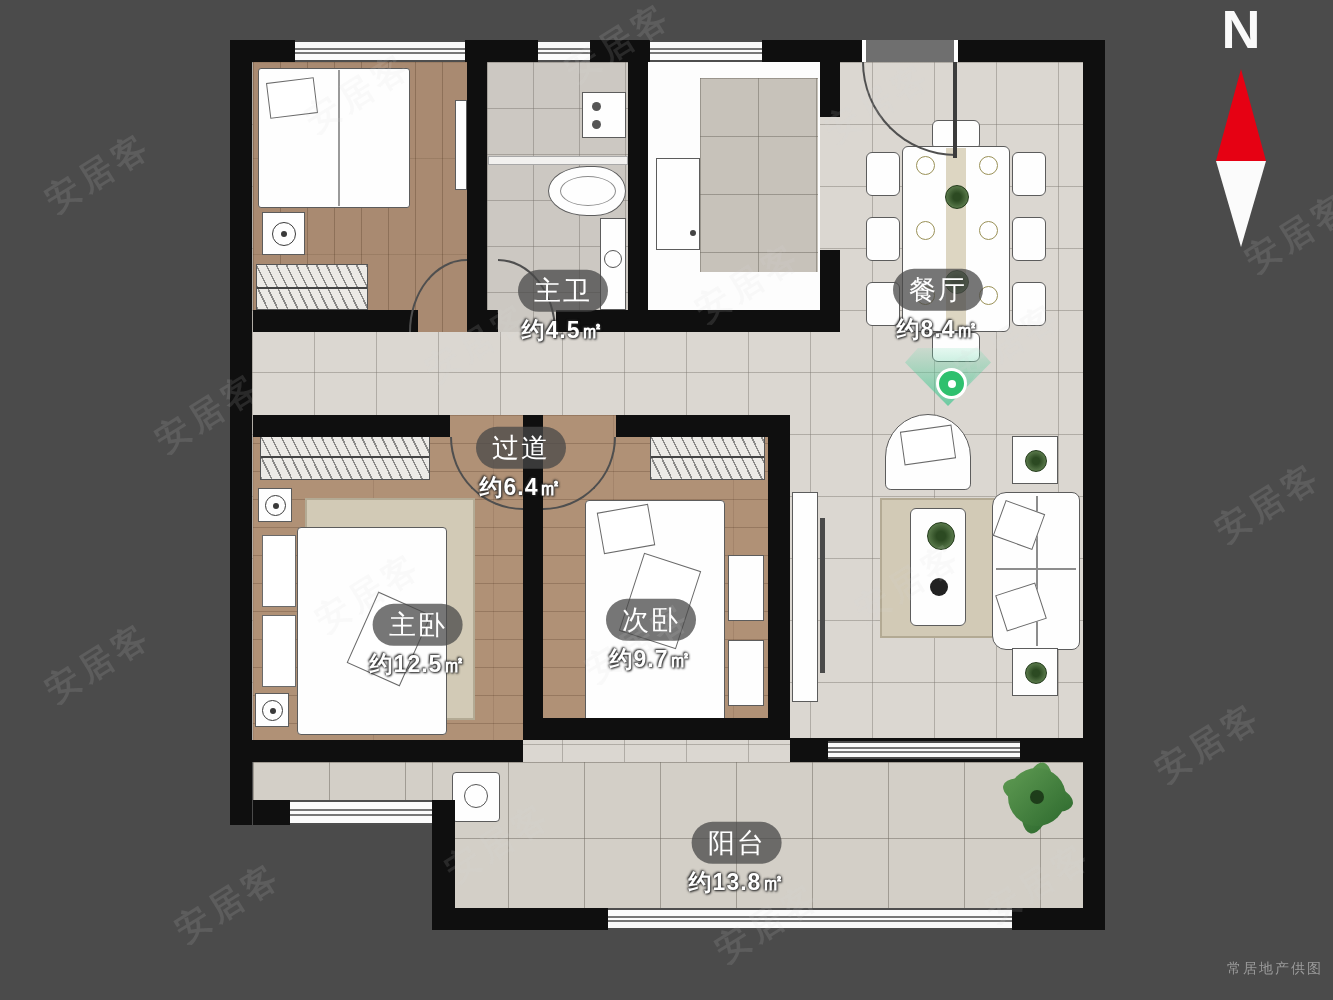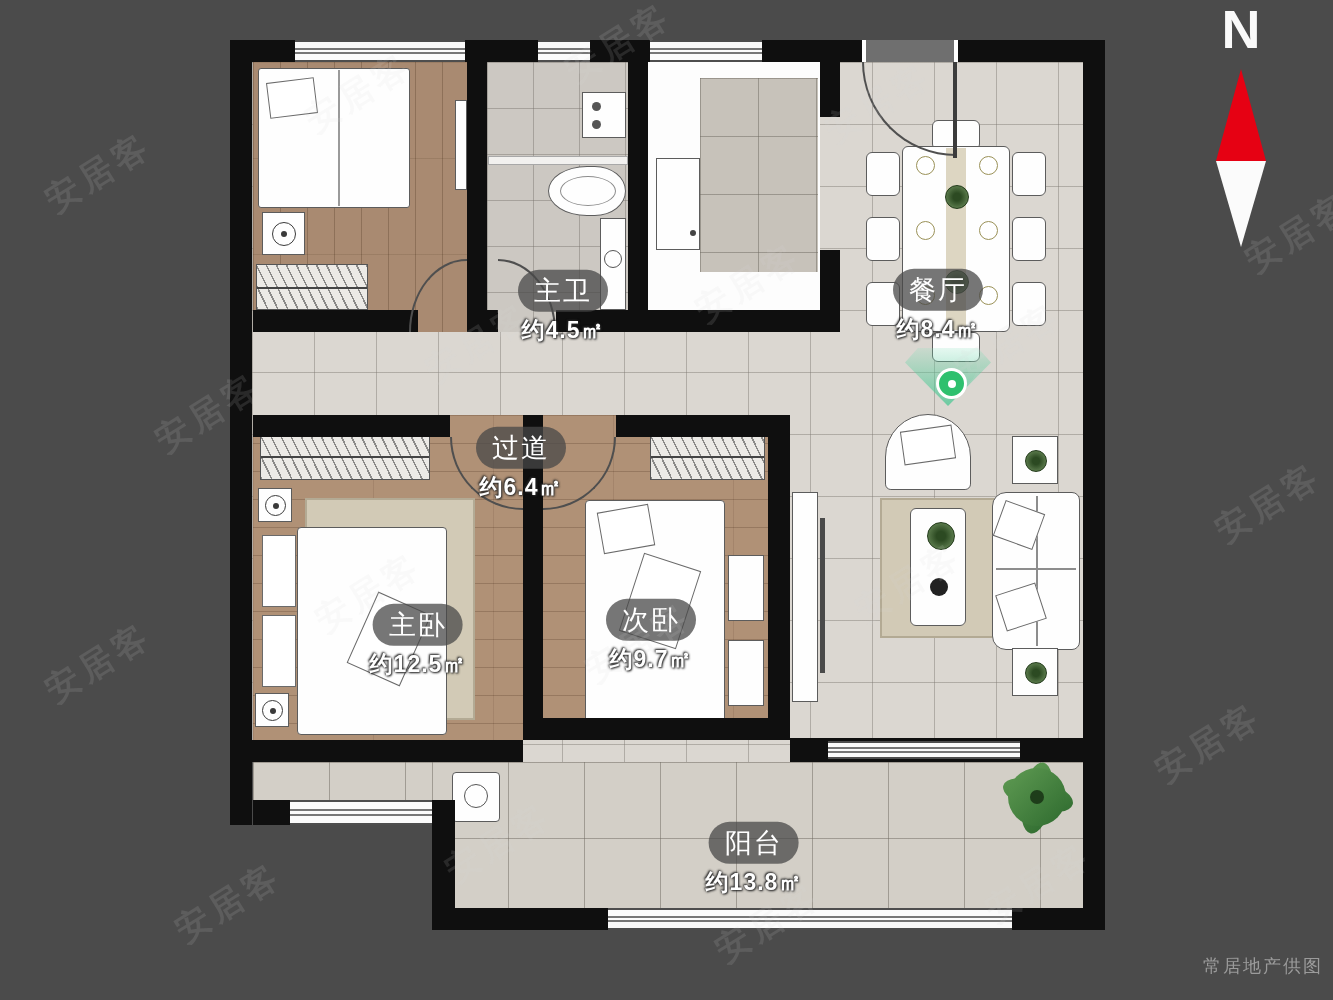--- a/index.html
+++ b/index.html
@@ -21,21 +21,21 @@
     display:flex;flex-direction:column;align-items:center;}
   .north .n{font-size:54px;font-weight:bold;color:#fafafa;line-height:1.1;}
   .tri-red{width:0;height:0;margin-top:10px;
     border-left:25px solid transparent;border-right:25px solid transparent;
     border-bottom:92px solid #e60113;}
   .tri-white{width:0;height:0;
     border-left:25px solid transparent;border-right:25px solid transparent;
     border-top:86px solid #fbfbfb;}
   
   .credit{position:absolute;right:10px;bottom:22px;color:#9b9b9b;
-    font-size:18px;letter-spacing:2px;z-index:70;}
+    font-size:14px;letter-spacing:2px;z-index:70;}
   
   .plan{position:absolute;left:230px;top:40px;width:875px;height:890px;}
   .wall{position:absolute;box-sizing:border-box;background:#0f0f0f;z-index:20;}
   .tile{background-color:#dbd7d1;
     background-image:linear-gradient(rgba(125,120,112,.45) 1px, transparent 1px),
       linear-gradient(90deg, rgba(125,120,112,.45) 1px, transparent 1px);
     background-size:62px 62px;}
   .tile2{background-color:#d3cfc7;
     background-image:linear-gradient(rgba(110,105,96,.5) 1px, transparent 1px),
       linear-gradient(90deg, rgba(110,105,96,.5) 1px, transparent 1px);
@@ -279,18 +279,18 @@
     <span class="area">约6.4㎡</span>
   </div>
   <div class="lbl" style="left:188px;top:602px">
     <span class="pill">主卧</span>
     <span class="area">约12.5㎡</span>
   </div>
   <div class="lbl" style="left:421px;top:597px">
     <span class="pill">次卧</span>
     <span class="area">约9.7㎡</span>
   </div>
-  <div class="lbl" style="left:524px;top:820px">
+  <div class="lbl" style="left:507px;top:820px">
     <span class="pill">阳台</span>
     <span class="area">约13.8㎡</span>
   </div>
 
 </div>
 
 </body></html>

